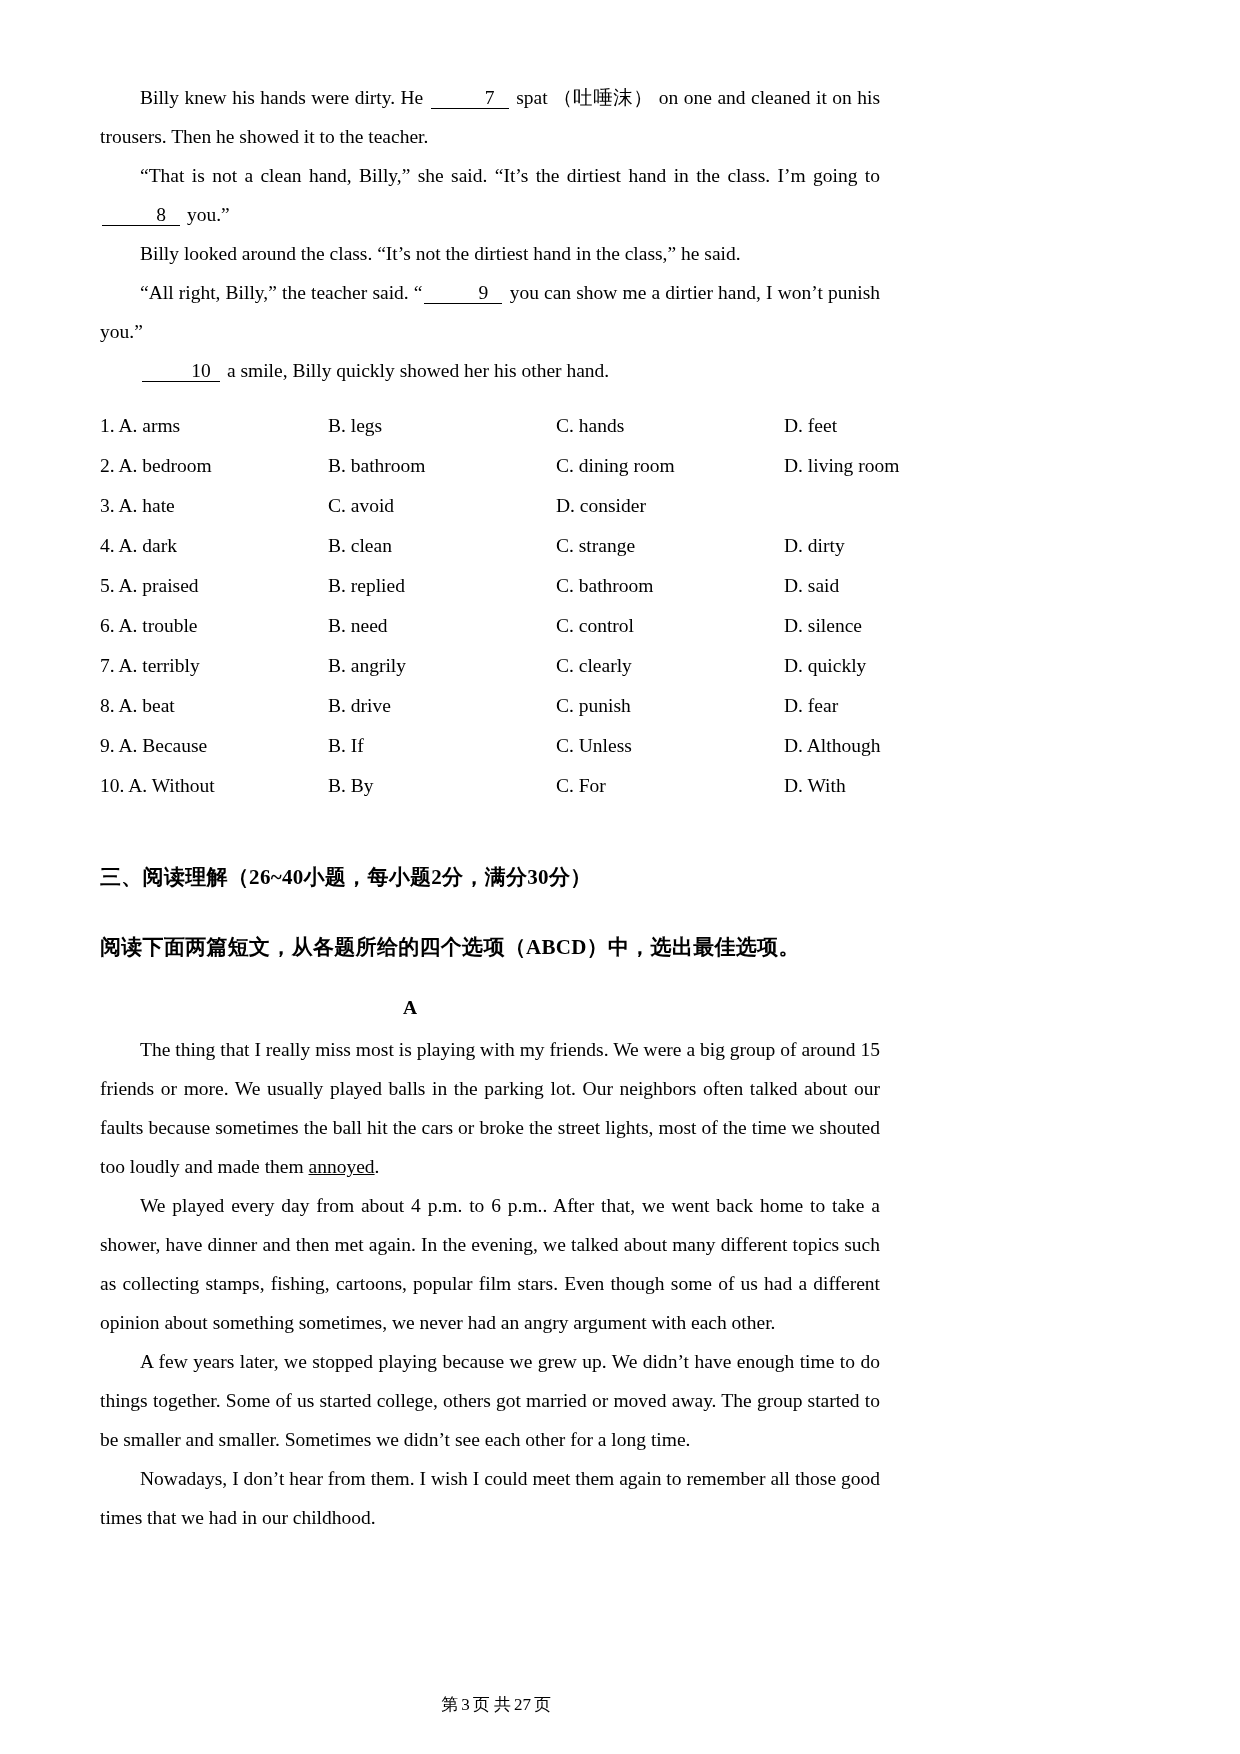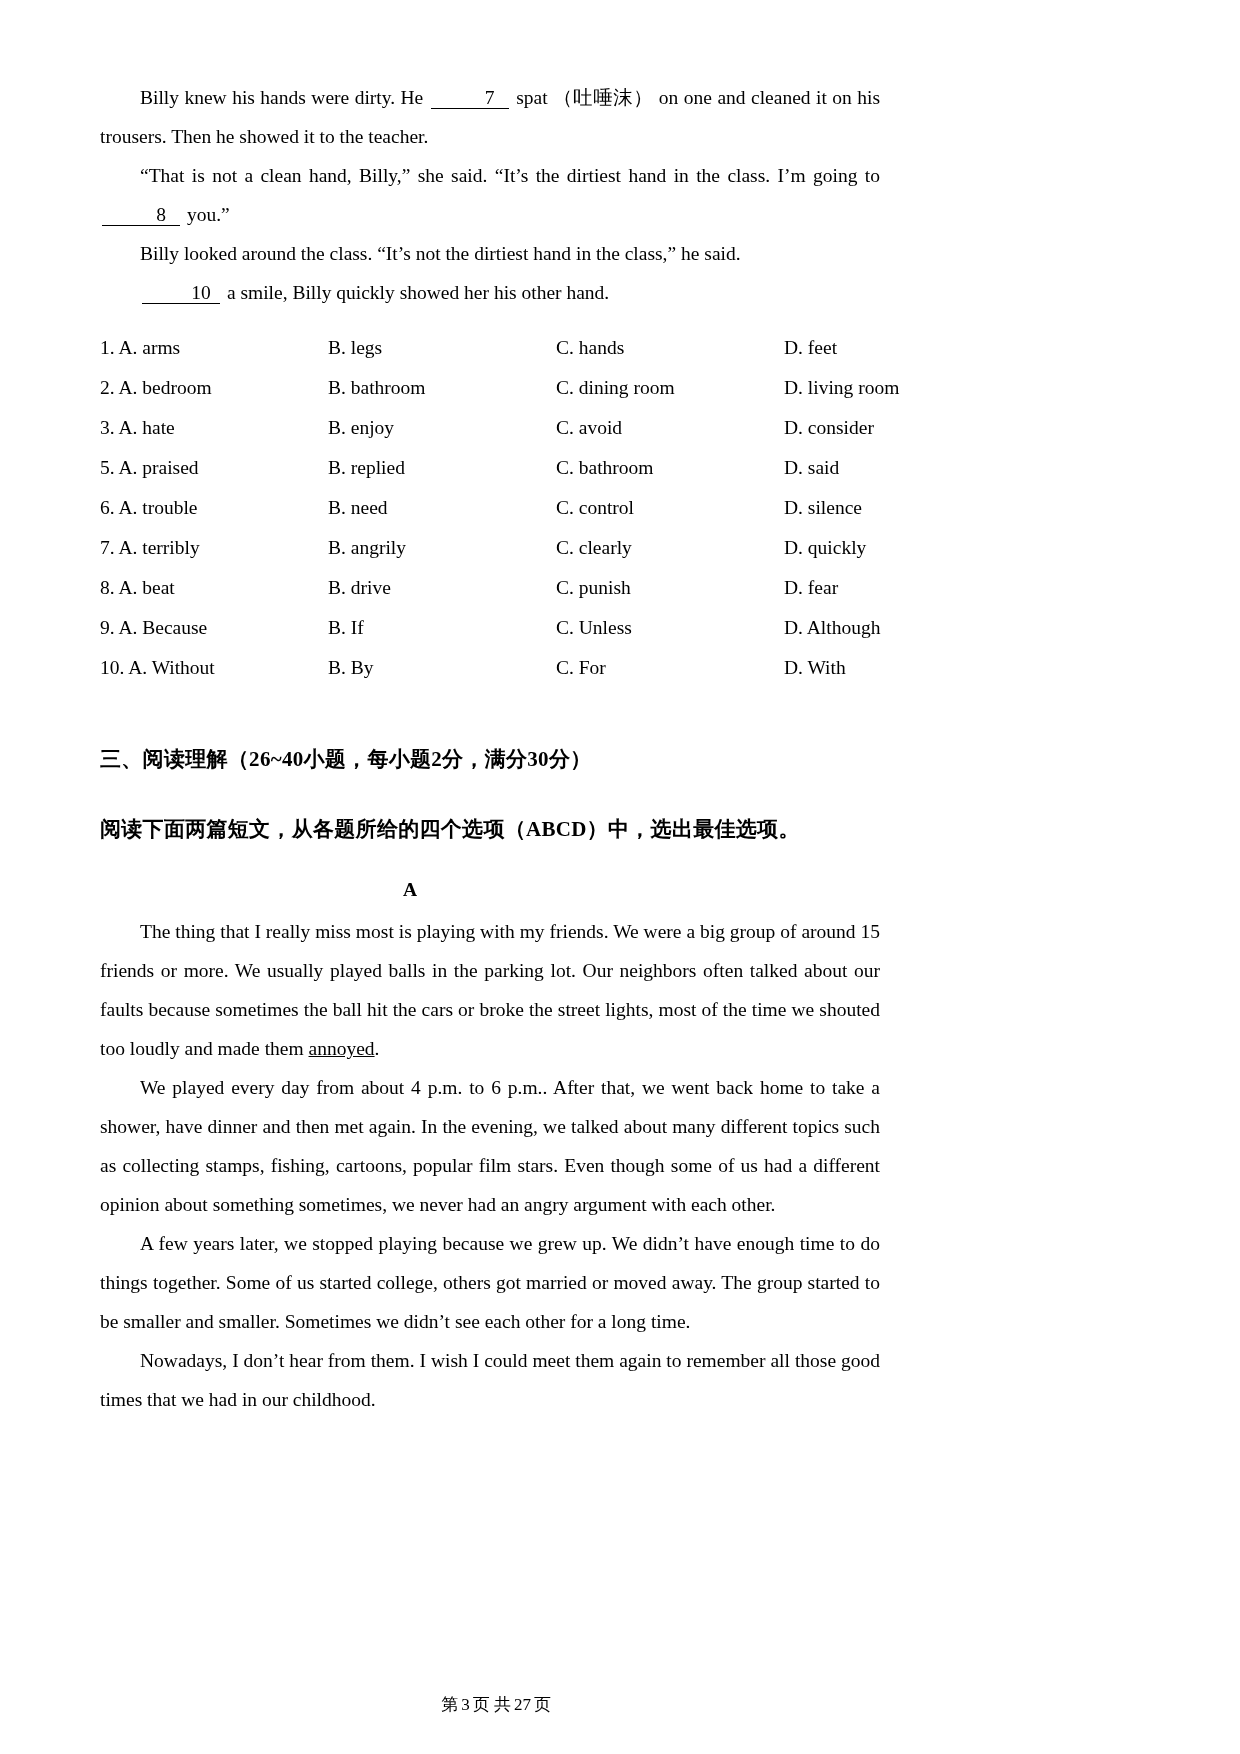--- a/index.html
+++ b/index.html
@@ -105,41 +105,47 @@
 </style>
 </head>
 <body>
 
 <div class="page">
 
   <div class="cloze-block" id="cloze-container">
       <div class="para indent"><span>Billy knew his hands were dirty. He </span><span class="blank">7</span><span> spat （吐唾沫） on one and cleaned it on his trousers. Then he showed it to the teacher.</span></div>
       <div class="para indent"><span>“That is not a clean hand, Billy,” she said. “It’s the dirtiest hand in the class. I’m going to </span><span class="blank">8</span><span> you.”</span></div>
       <div class="para indent"><span>Billy looked around the class. “It’s not the dirtiest hand in the class,” he said.</span></div>
+      <div class="para indent"><span>“All right, Billy,” the teacher said. “</span><span class="blank">9</span><span> you can show me a dirtier hand, I won’t punish you.”</span></div>
       <div class="para indent"><span class="blank">10</span><span> a smile, Billy quickly showed her his other hand.</span></div>
     </div>
 
   <div class="options" id="options-container">
       <div class="opt-row">
         <div class="c0">1. A. arms</div>
         <div class="c1">B. legs</div>
         <div class="c2">C. hands</div>
         <div class="c3">D. feet</div>
       </div>
       <div class="opt-row">
         <div class="c0">2. A. bedroom</div>
         <div class="c1">B. bathroom</div>
         <div class="c2">C. dining room</div>
         <div class="c3">D. living room</div>
       </div>
       <div class="opt-row">
         <div class="c0">3. A. hate</div>
-        <div class="c1">B. enjoy</div>
         <div class="c2">C. avoid</div>
         <div class="c3">D. consider</div>
+      </div>
+      <div class="opt-row">
+        <div class="c0">4. A. dark</div>
+        <div class="c1">B. clean</div>
+        <div class="c2">C. strange</div>
+        <div class="c3">D. dirty</div>
       </div>
       <div class="opt-row">
         <div class="c0">5. A. praised</div>
         <div class="c1">B. replied</div>
         <div class="c2">C. bathroom</div>
         <div class="c3">D. said</div>
       </div>
       <div class="opt-row">
         <div class="c0">6. A. trouble</div>
         <div class="c1">B. need</div>

